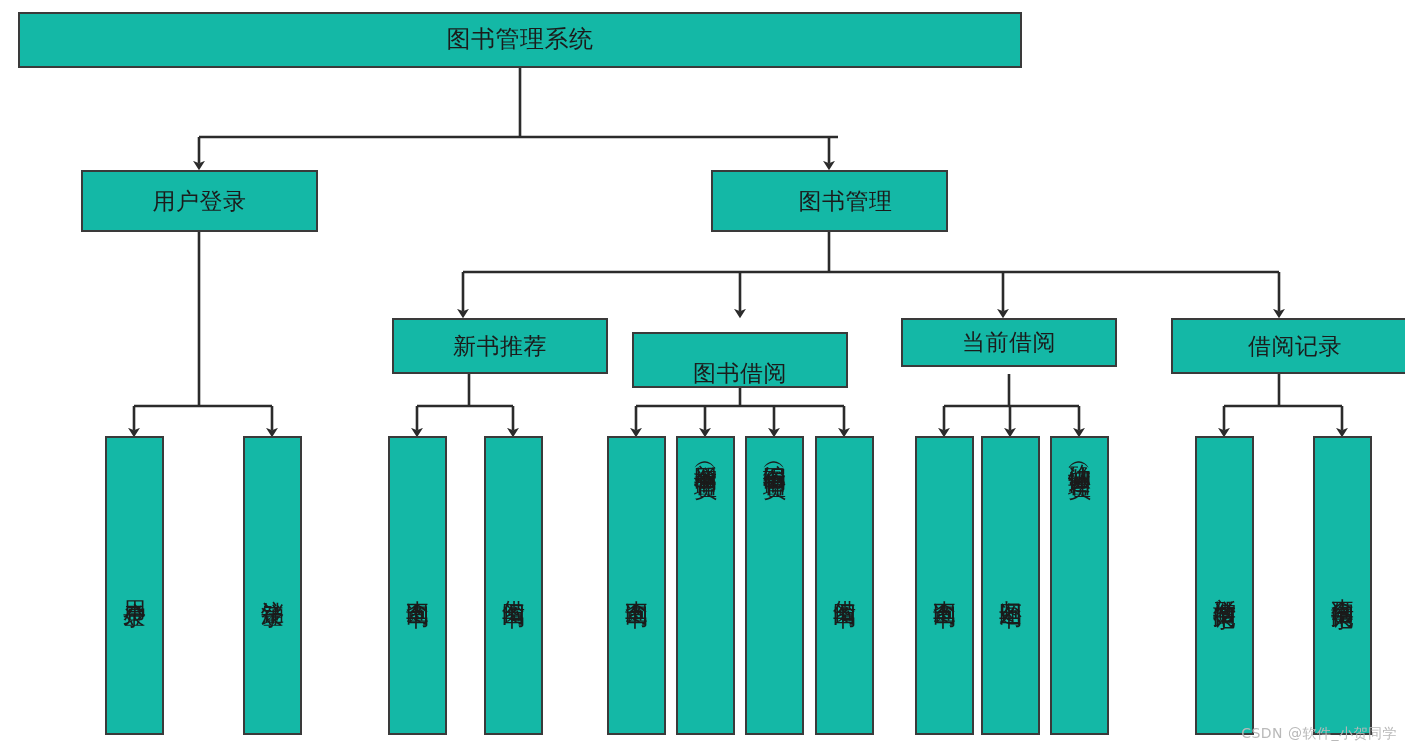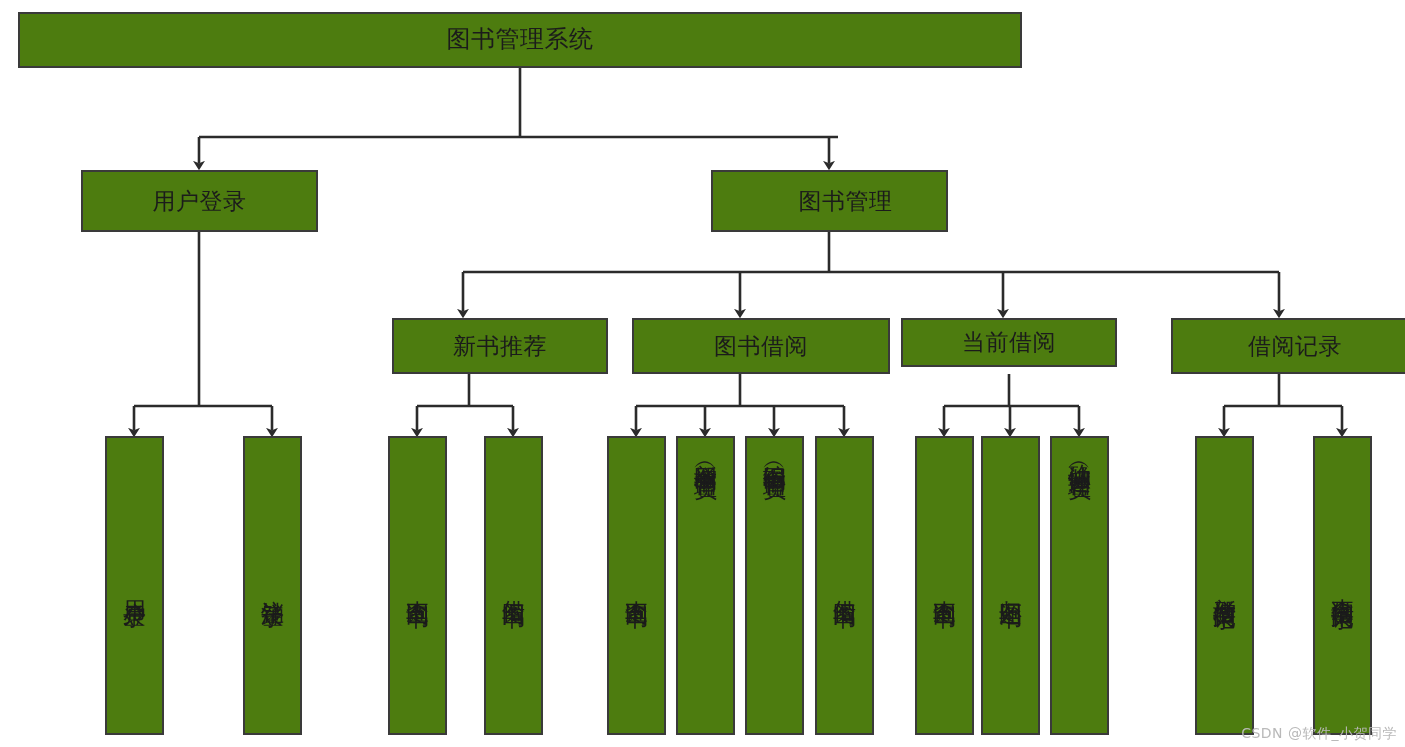--- a/index.html
+++ b/index.html
@@ -22,21 +22,21 @@
     position: absolute;
     left: 0;
     top: 0;
     width: 1405px;
     height: 747px;
     pointer-events: none;
   }
   .node {
     position: absolute;
     box-sizing: border-box;
-    background: #4d7c0f;
+    background: #14b8a6;
     border: 2.5px solid #3a3a3a;
     display: flex;
     align-items: center;
     justify-content: center;
     color: #1b1b1b;
     z-index: 2;
   }
   .node .node-label {
     display: block;
     text-align: center;
@@ -142,21 +142,21 @@
   <div class="node horizontal" style="left:81px; top:170px; width:237px; height:62px;">
     <span class="node-label">用户登录</span>
   </div>
   <div class="node horizontal" style="left:711px; top:170px; width:237px; height:62px;padding-left:32px;">
     <span class="node-label">图书管理</span>
   </div>
 
   <div class="node horizontal" style="left:361px; top:318px; width:216px; height:56px;margin-left:31px;">
     <span class="node-label">新书推荐</span>
   </div>
-  <div class="node horizontal" style="left:632px; top:318px; width:258px; height:56px;">
+  <div class="node horizontal" style="left:632px; top:332px; width:216px; height:56px;align-items:flex-end;">
     <span class="node-label">图书借阅</span>
   </div>
   <div class="node horizontal" style="left:901px; top:318px; width:216px; height:49px;">
     <span class="node-label">当前借阅</span>
   </div>
   <div class="node horizontal" style="left:1171px; top:318px; width:248px; height:56px;justify-content:center;">
     <span class="node-label">借阅记录</span>
   </div>
 
   <div class="node vertical centered" style="left:105px; top:436px; width:59px; height:299px;">

